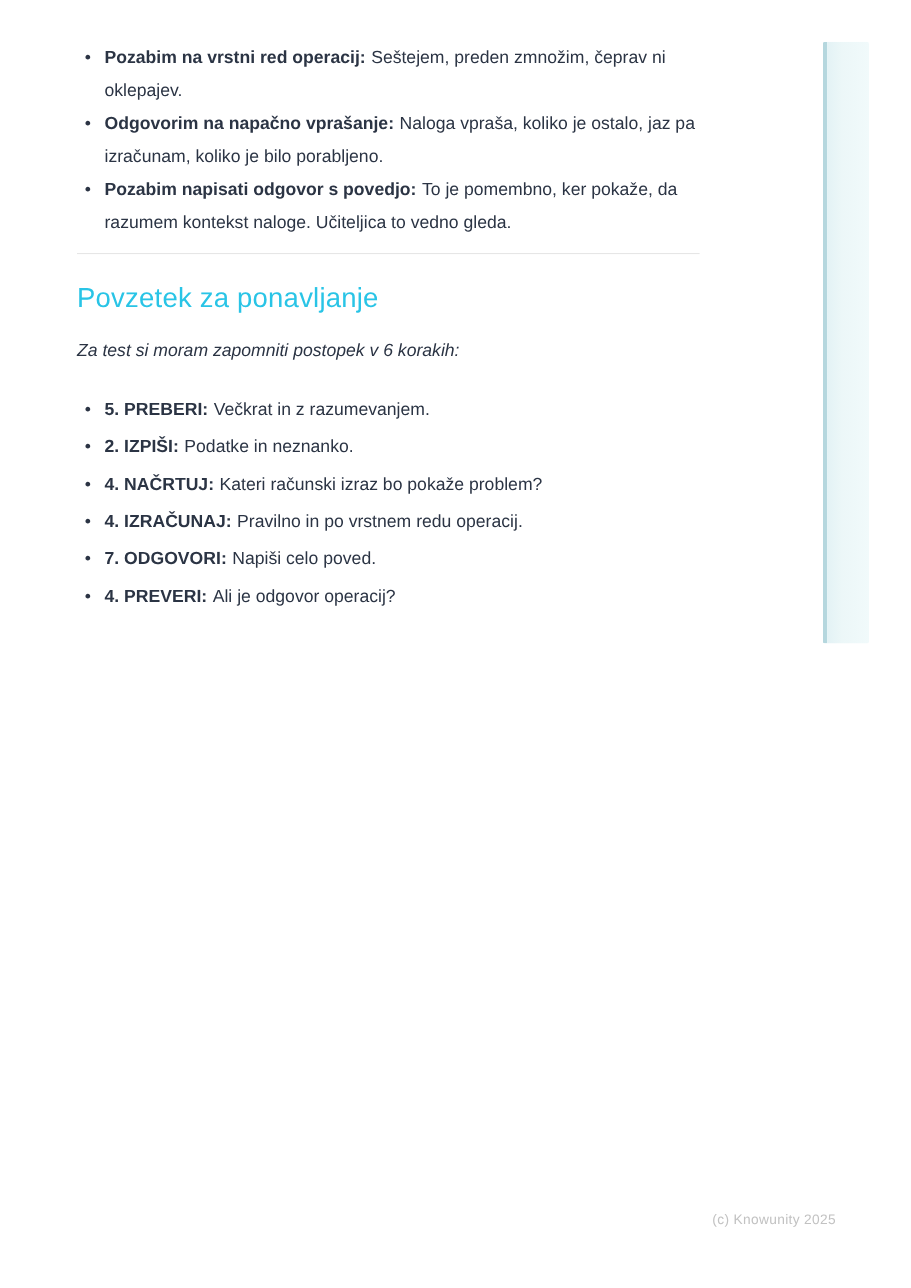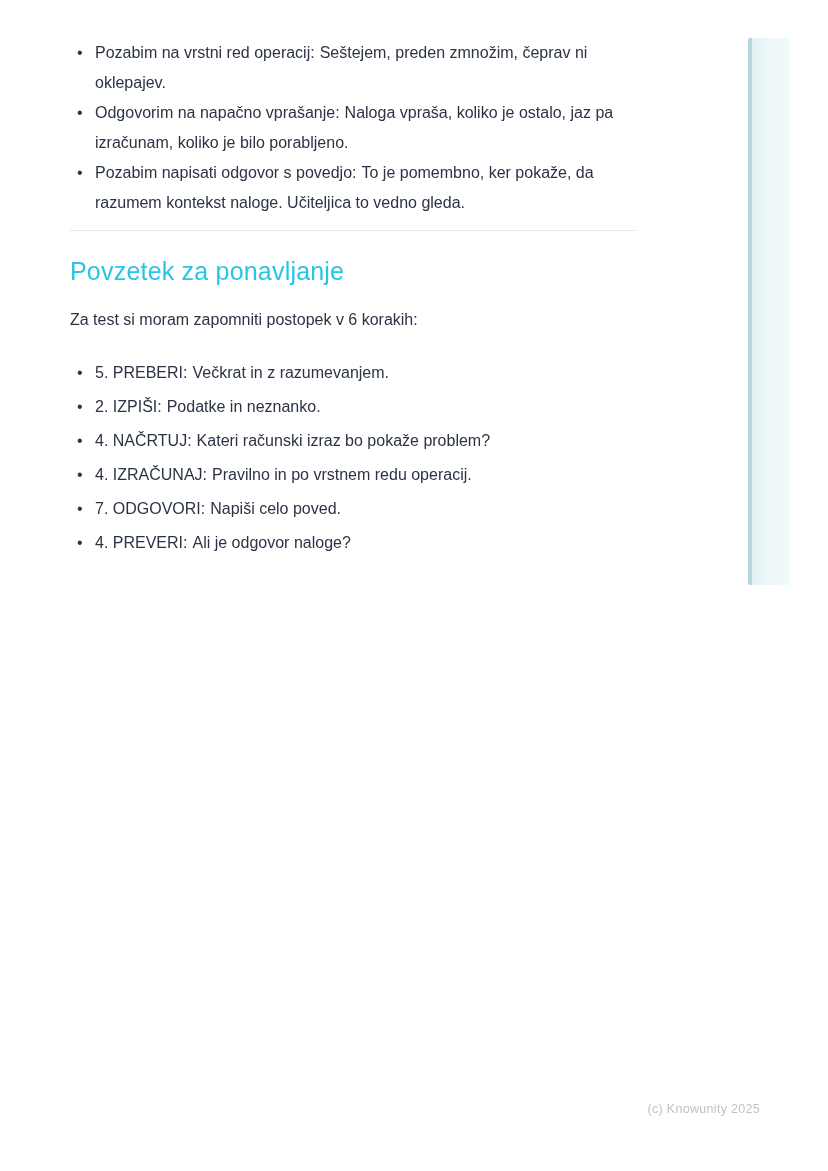--- a/index.html
+++ b/index.html
@@ -25,38 +25,39 @@
     position: relative;
     padding-left: 25px;
   }
   ul.doc-list li .bullet {
     position: absolute;
     left: 7px; top: 0;
     font-size: 16px;
     line-height: 30px;
     color: #2b3444;
   }
-  .b { font-weight: normal; margin-right: 5px; }
+  .b { font-weight: bold; margin-right: 5px; }
   hr.divider {
     border: none;
     border-top: 1px solid #e6e6e6;
     margin-top: 12px;
   }
   h2.section-heading {
     margin-top: 24px;
     font-size: 25px;
     line-height: 32px;
     font-weight: normal;
     color: #29c4e6;
     letter-spacing: 0.2px;
   }
   p.intro {
     margin-top: 21px;
     font-size: 16px;
     line-height: 24px;
+    font-style: italic;
   }
   ul.steps-list {
     margin-top: 26px;
   }
   ul.steps-list li {
     margin-bottom: 4px;
   }
   .accent-bar {
     position: absolute;
     left: 748px; top: 38px;
@@ -115,21 +116,21 @@
     <li>
       <span class="bullet">•</span>
       <span class="b">4. IZRAČUNAJ:</span><span>Pravilno in po vrstnem redu operacij.</span>
     </li>
     <li>
       <span class="bullet">•</span>
       <span class="b">7. ODGOVORI:</span><span>Napiši celo poved.</span>
     </li>
     <li>
       <span class="bullet">•</span>
-      <span class="b">4. PREVERI:</span><span>Ali je odgovor naloge?</span>
+      <span class="b">4. PREVERI:</span><span>Ali je odgovor operacij?</span>
     </li>
   </ul>
 
 </div>
 
 <div class="accent-bar"></div>
 
 <div class="footer">(c) Knowunity 2025</div>
 
 </body></html>

